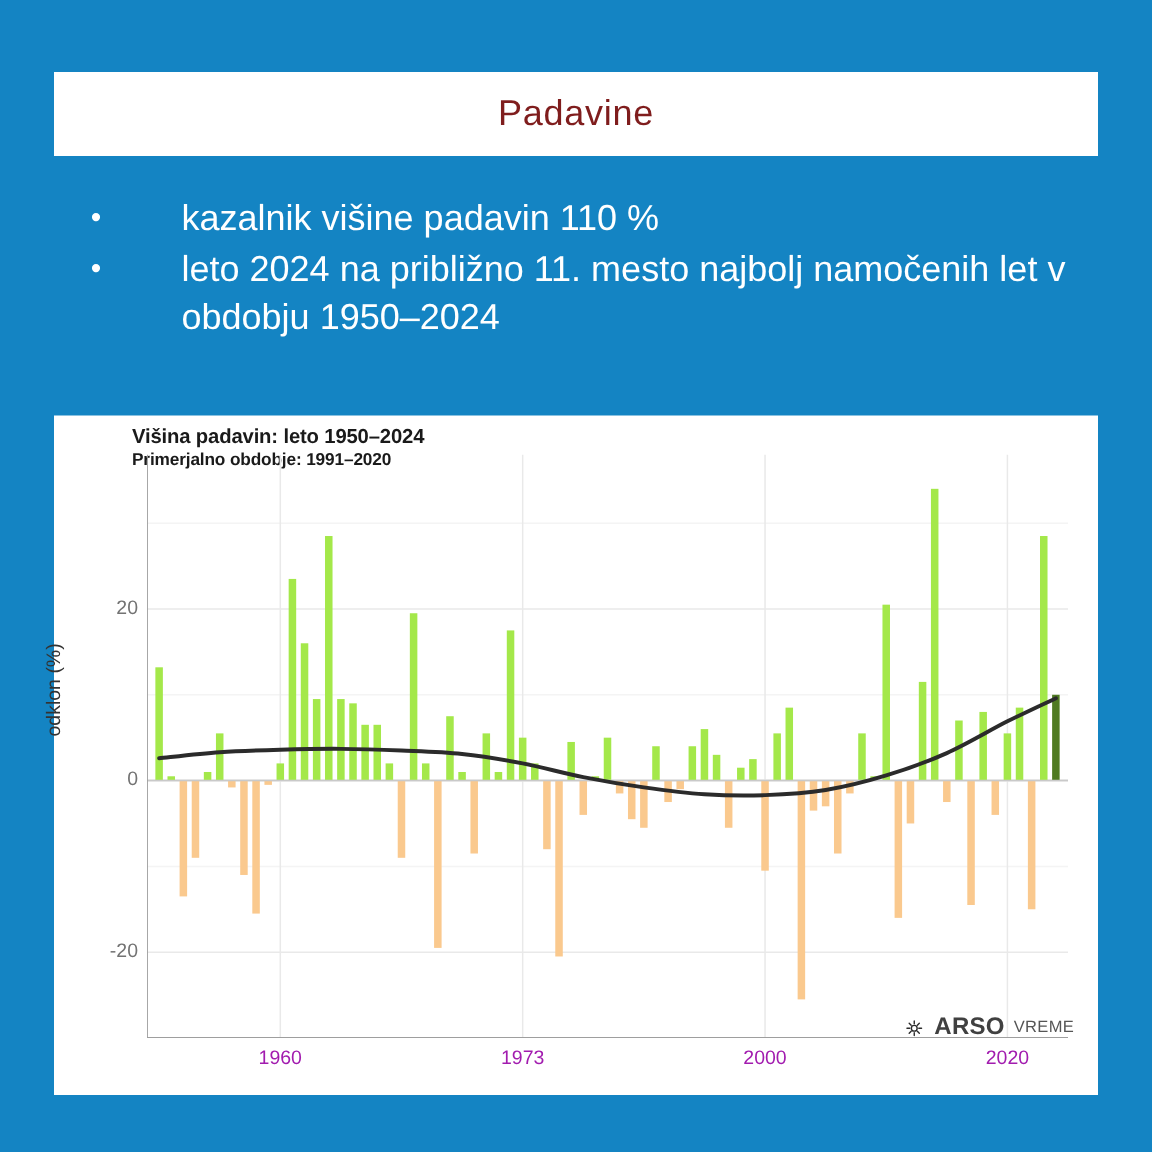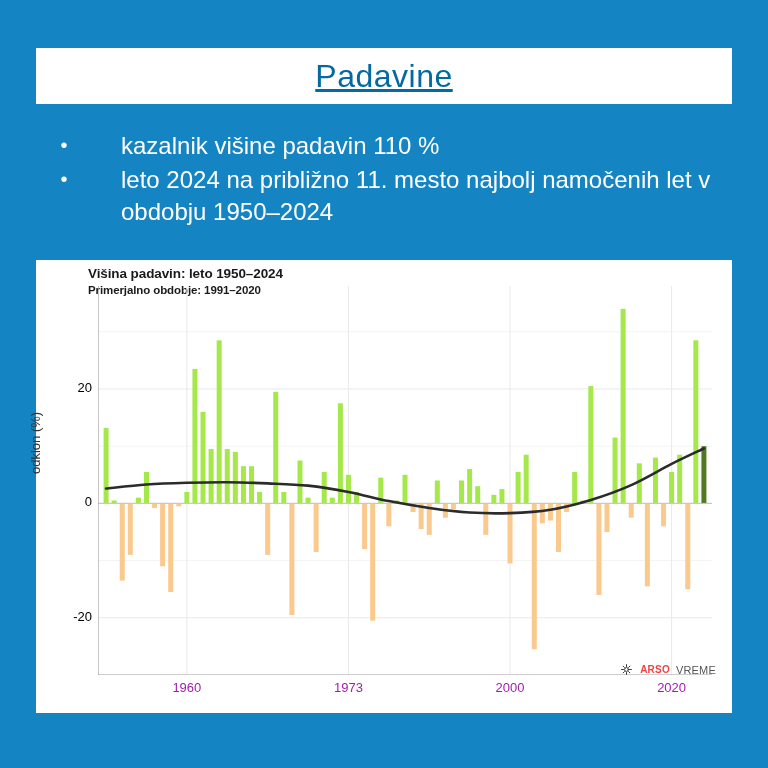--- a/index.html
+++ b/index.html
@@ -12,26 +12,25 @@
   }
   
   .title-band{
     position:absolute;
     left:36px; top:48px;
     width:696px; height:56px;
     background:#ffffff;
     display:flex; align-items:center; justify-content:center;
   }
   .title-text{
-    color:#0369a1;
-    font-size:32px;
+    color:#7f1d1d;
+    font-size:24px;
     font-weight:400;
     letter-spacing:0.5px;
     line-height:1;
-    text-decoration:underline;
   }
   
   .bullets{
     position:absolute;
     left:54px; top:130px;
     width:660px;
     color:#ffffff;
   }
   .bullet-row{
     display:flex;
@@ -44,21 +43,21 @@
     flex:0 0 auto;
     width:20px;
     text-align:center;
     font-size:20px;
     line-height:1.55;
   }
   .bullet-text{flex:1 1 auto;margin-left:47px;}
   
   .chart-panel{
     position:absolute;
-    left:36px; top:260px;
+    left:36px; top:277px;
     width:696px; height:453px;
     background:#ffffff;
     box-sizing:border-box;
     padding-left:30px;
   }
   .chart-title{
     position:absolute;
     left:52px; top:6px;
     font-size:13.5px;
     font-weight:bold;
@@ -87,39 +86,39 @@
   
   .plot{
     position:absolute;
     left:62px; top:26px;
     width:614px; height:389px;
   }
   .plot-svg{display:block;width:100%;height:100%;}
   .ytick-label{
     position:absolute;
     font-size:13px;
-    color:#000000;
+    color:#737373;
     text-align:right;
     width:34px;
   }
   .xtick-label{
     position:absolute;
     font-size:13px;
     color:#a21caf;
     text-align:center;
     width:50px;
   }
   .arso{
     position:absolute;
     right:16px; bottom:36px;
     display:flex;
     align-items:center;
     gap:6px;
   }
-  .arso-name{font-size:10px;font-weight:bold;color:#ef4444;letter-spacing:0.2px;}
+  .arso-name{font-size:16px;font-weight:bold;color:#404040;letter-spacing:0.2px;}
   .arso-sub{font-size:11px;font-weight:400;color:#555;letter-spacing:0.2px;}
 </style>
 </head>
 <body>
 
 <div class="title-band">
   <span class="title-text">Padavine</span>
 </div>
 
 <div class="bullets">

